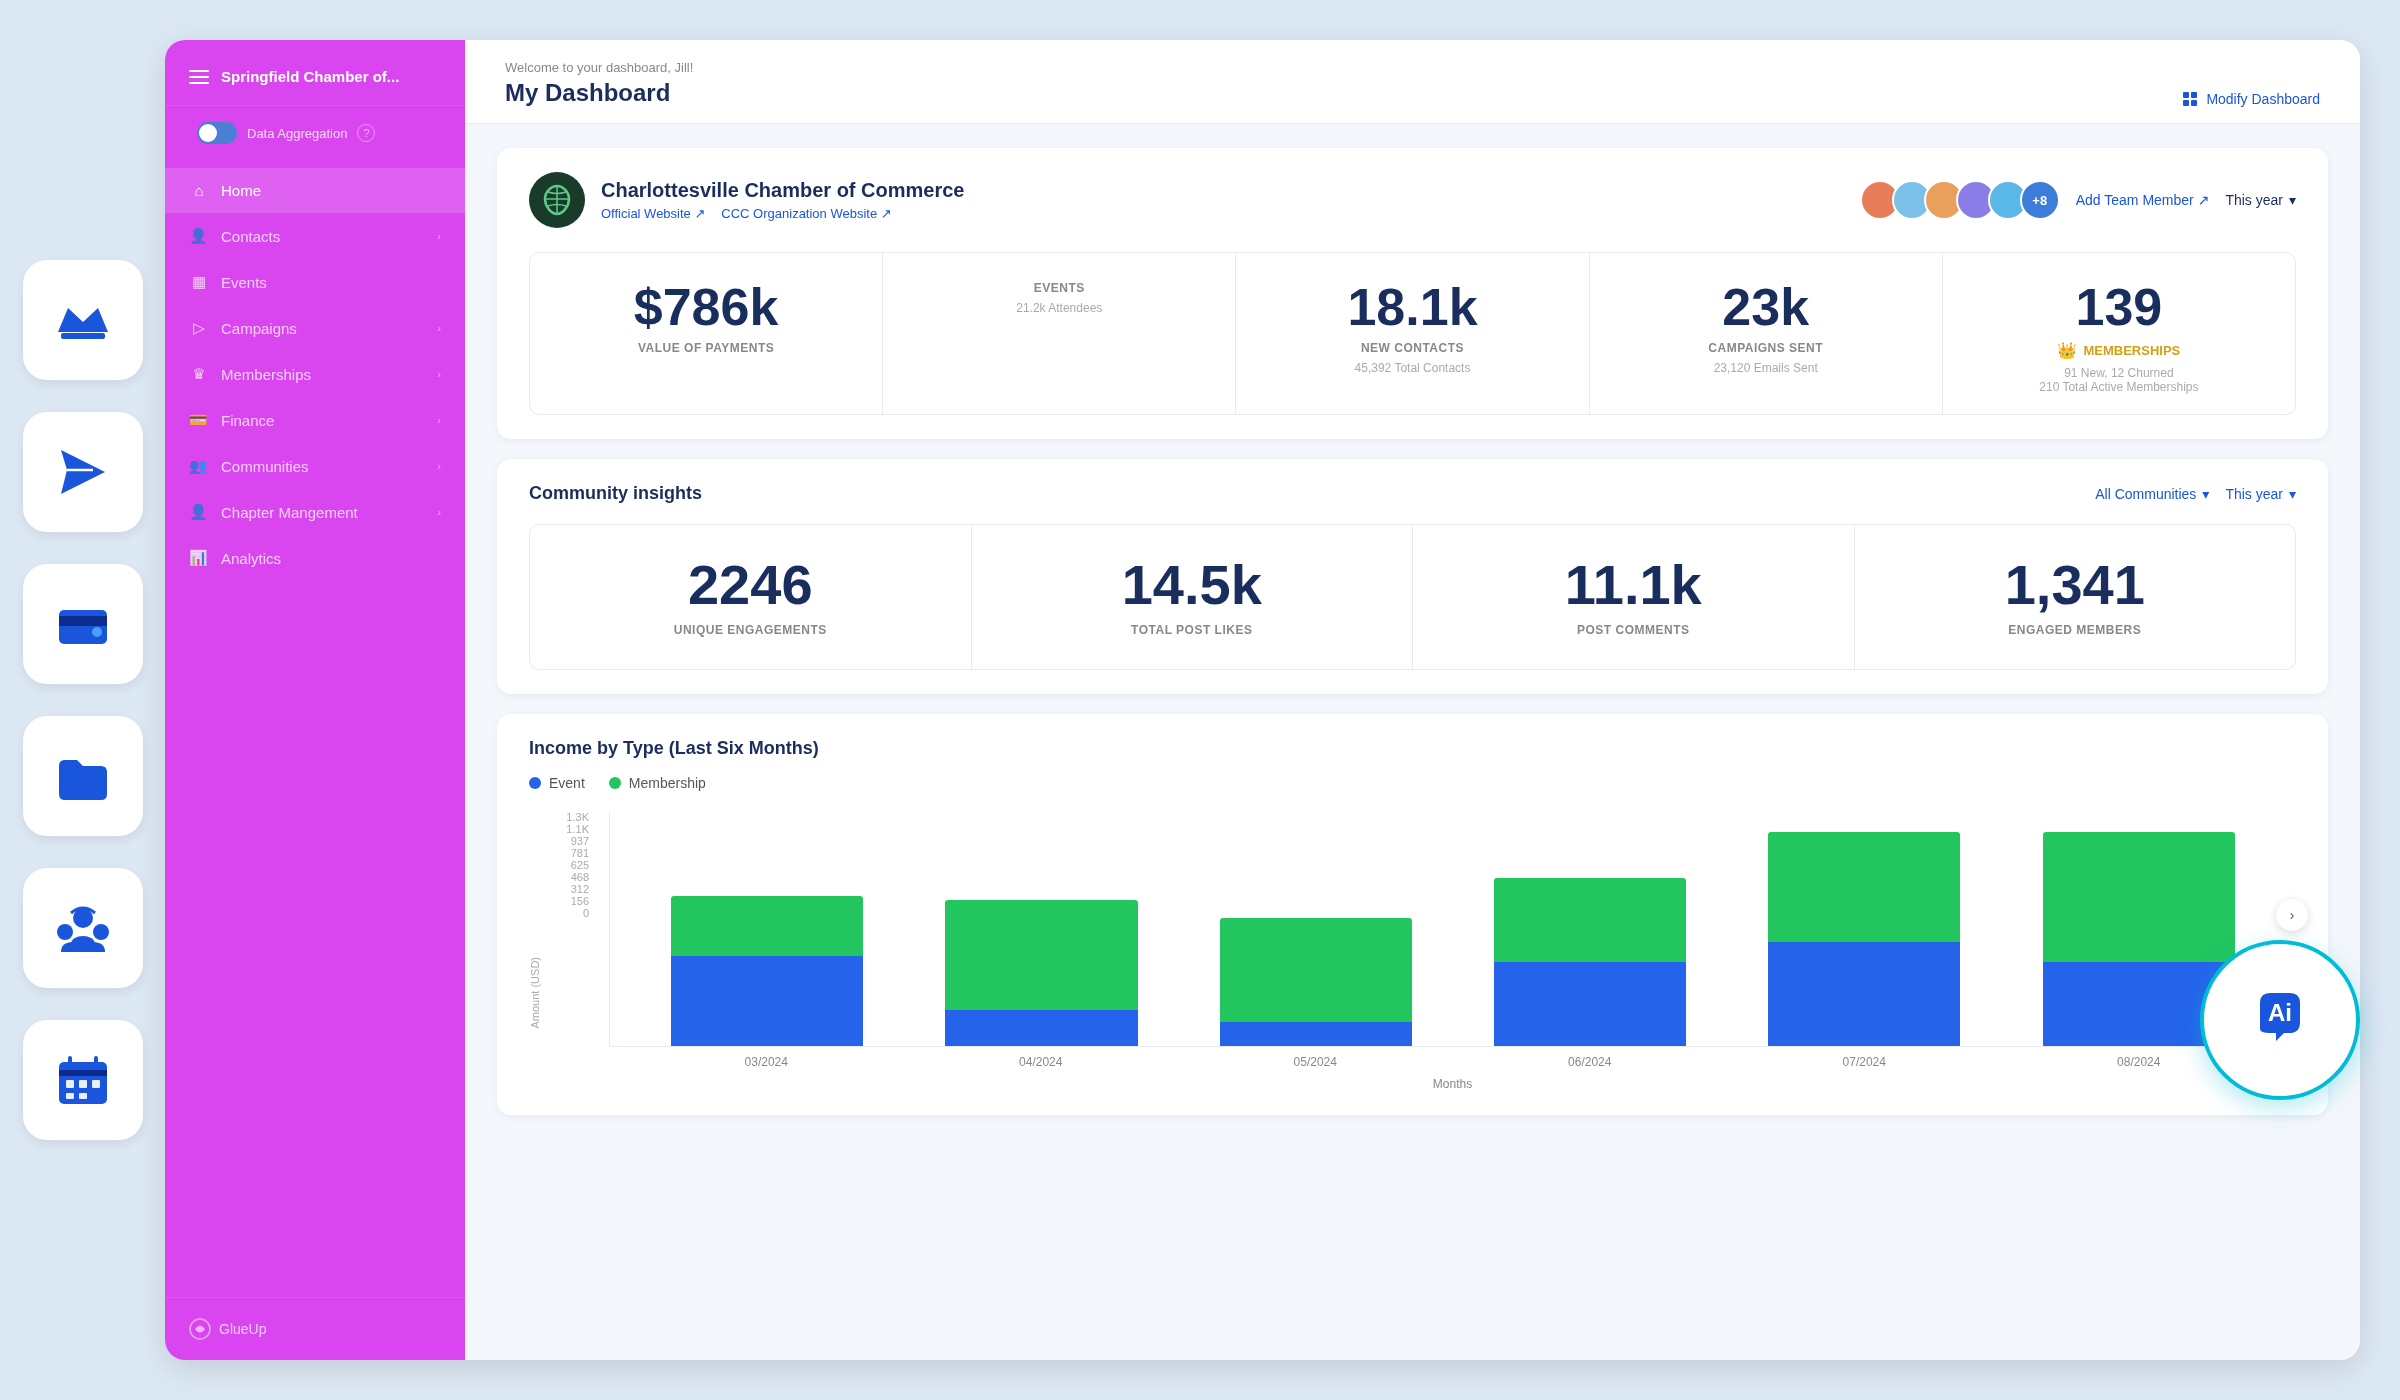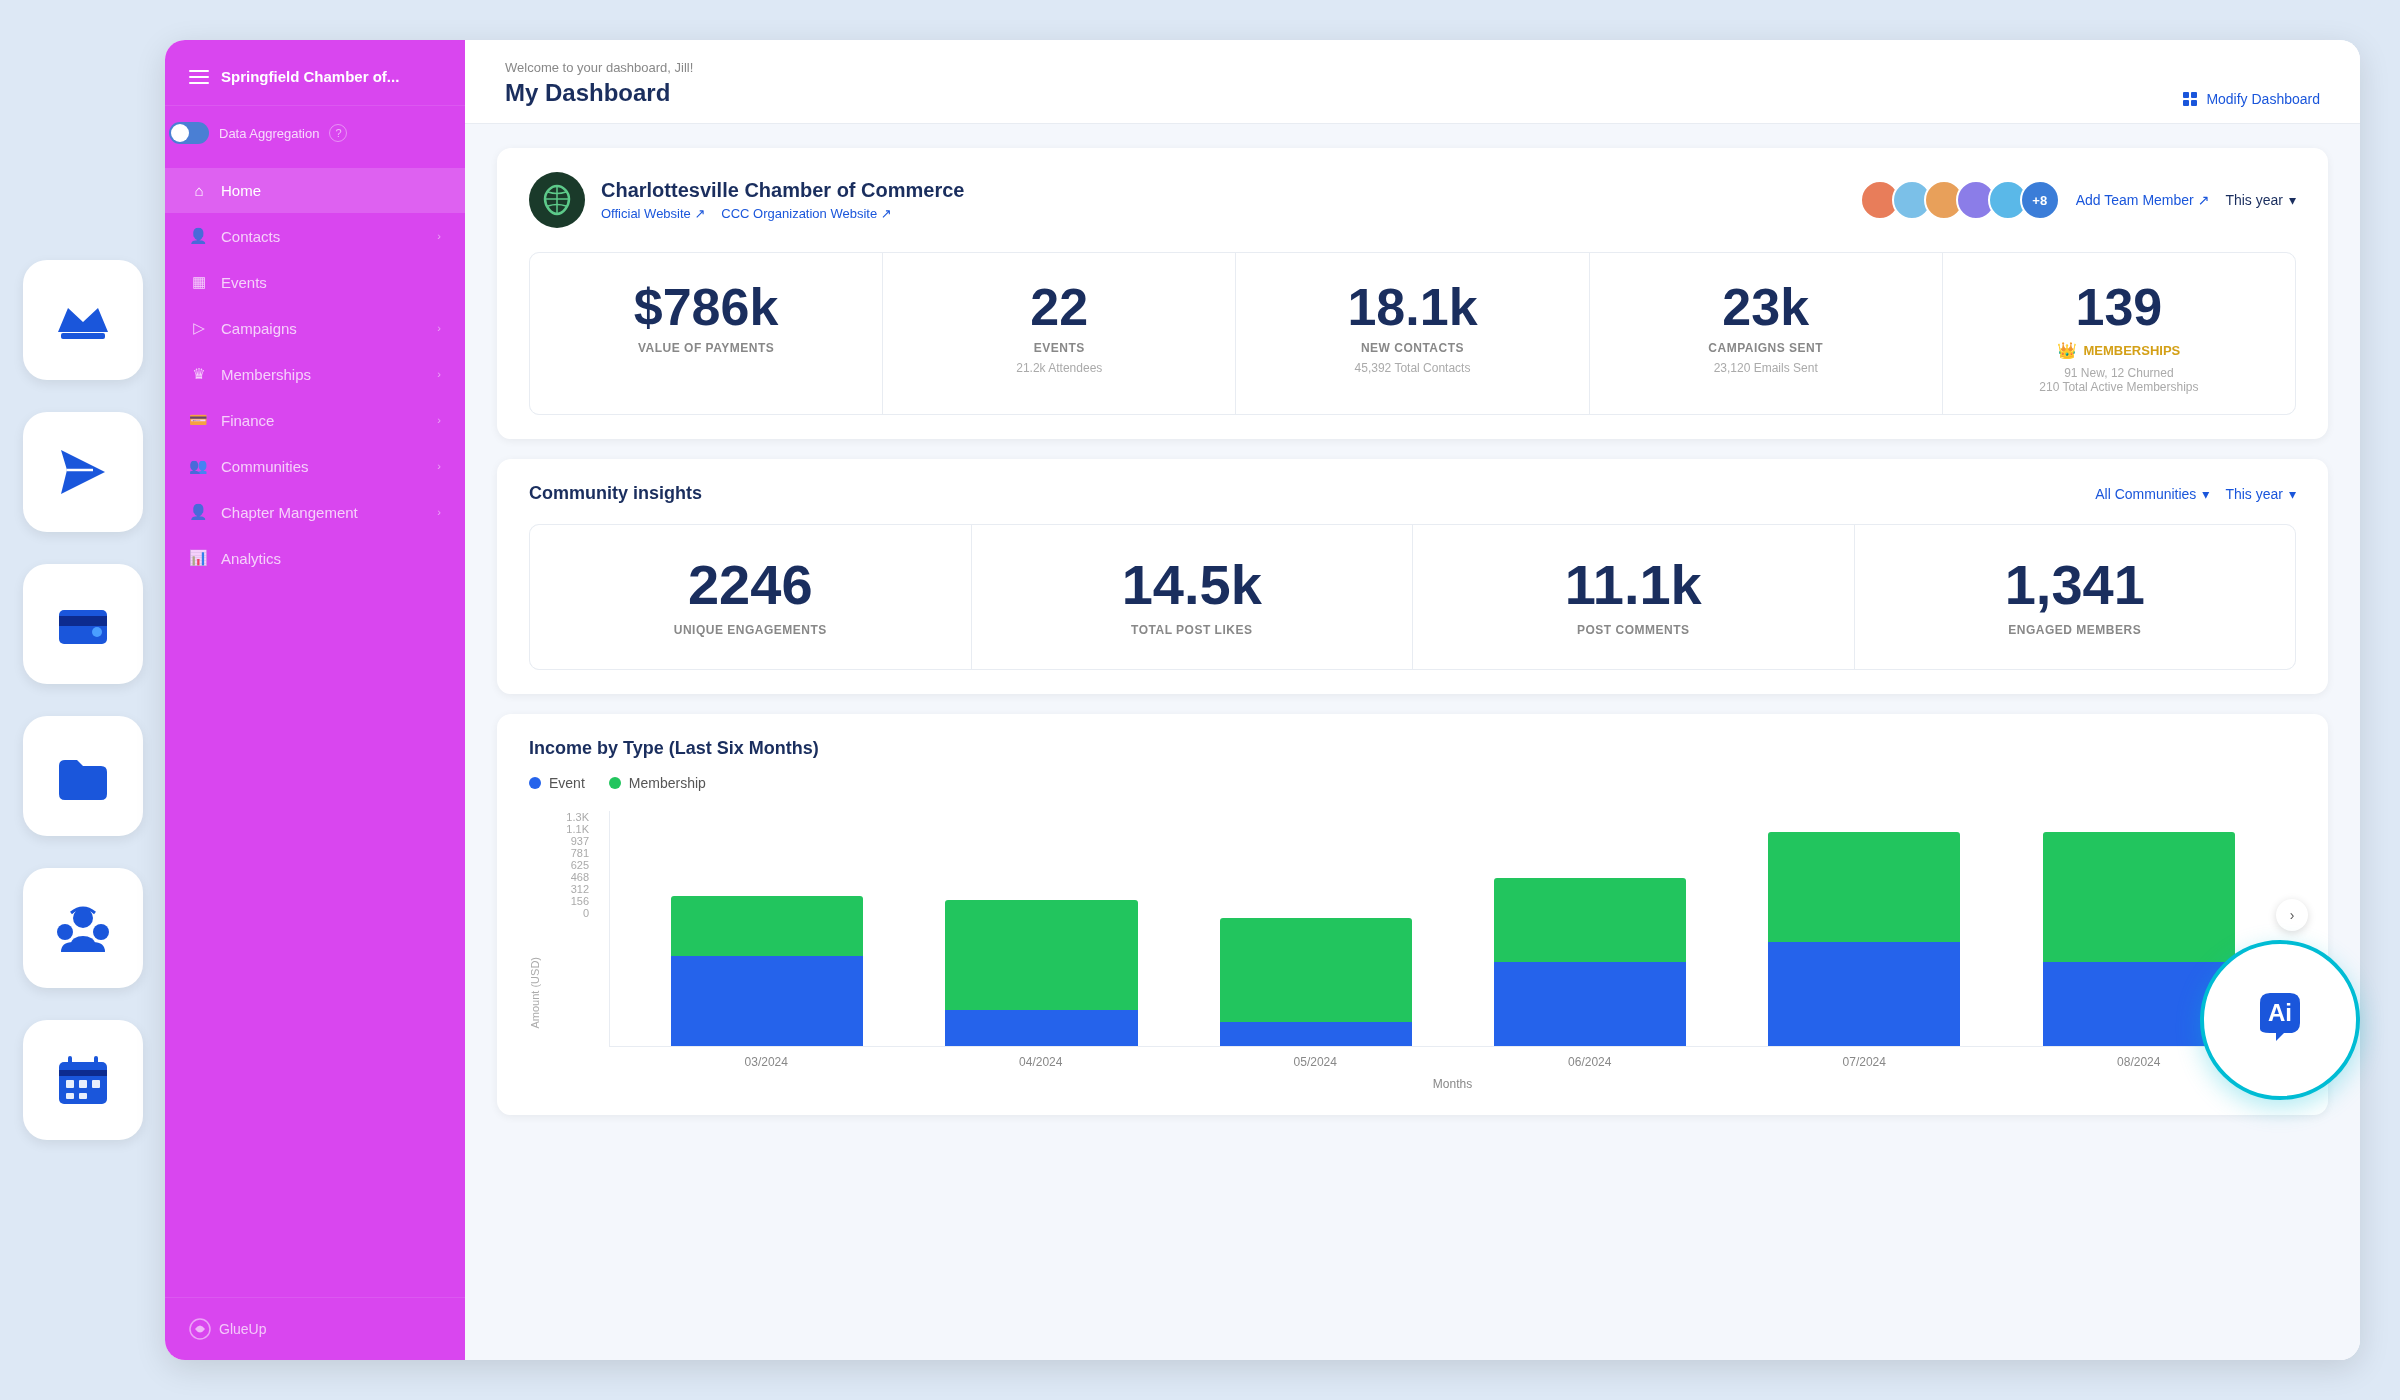--- a/index.html
+++ b/index.html
@@ -91,21 +91,21 @@
       background: white;
       border-radius: 1px;
     }
     .sidebar-org-name {
       font-size: 15px;
       font-weight: 600;
       color: white;
     }
 
     .sidebar-toggle {
-      padding: 16px 4px;
+      padding: 16px 32px;
       display: flex;
       align-items: center;
       gap: 10px;
     }
     .toggle-switch {
       width: 40px;
       height: 22px;
       background: #4a7fd4;
       border-radius: 11px;
       position: relative;
@@ -779,21 +779,20 @@
           </div>
 
           <div class="stats-grid">
 
             <div class="stat-card">
               <div class="stat-value">$786k</div>
               <div class="stat-label">VALUE OF PAYMENTS</div>
             </div>
 
             <div class="stat-card">
-              <div class="stat-value">22</div>
               <div class="stat-label">EVENTS</div>
               <div class="stat-sub">21.2k Attendees</div>
             </div>
 
             <div class="stat-card">
               <div class="stat-value">18.1k</div>
               <div class="stat-label">NEW CONTACTS</div>
               <div class="stat-sub">45,392 Total Contacts</div>
             </div>
 

